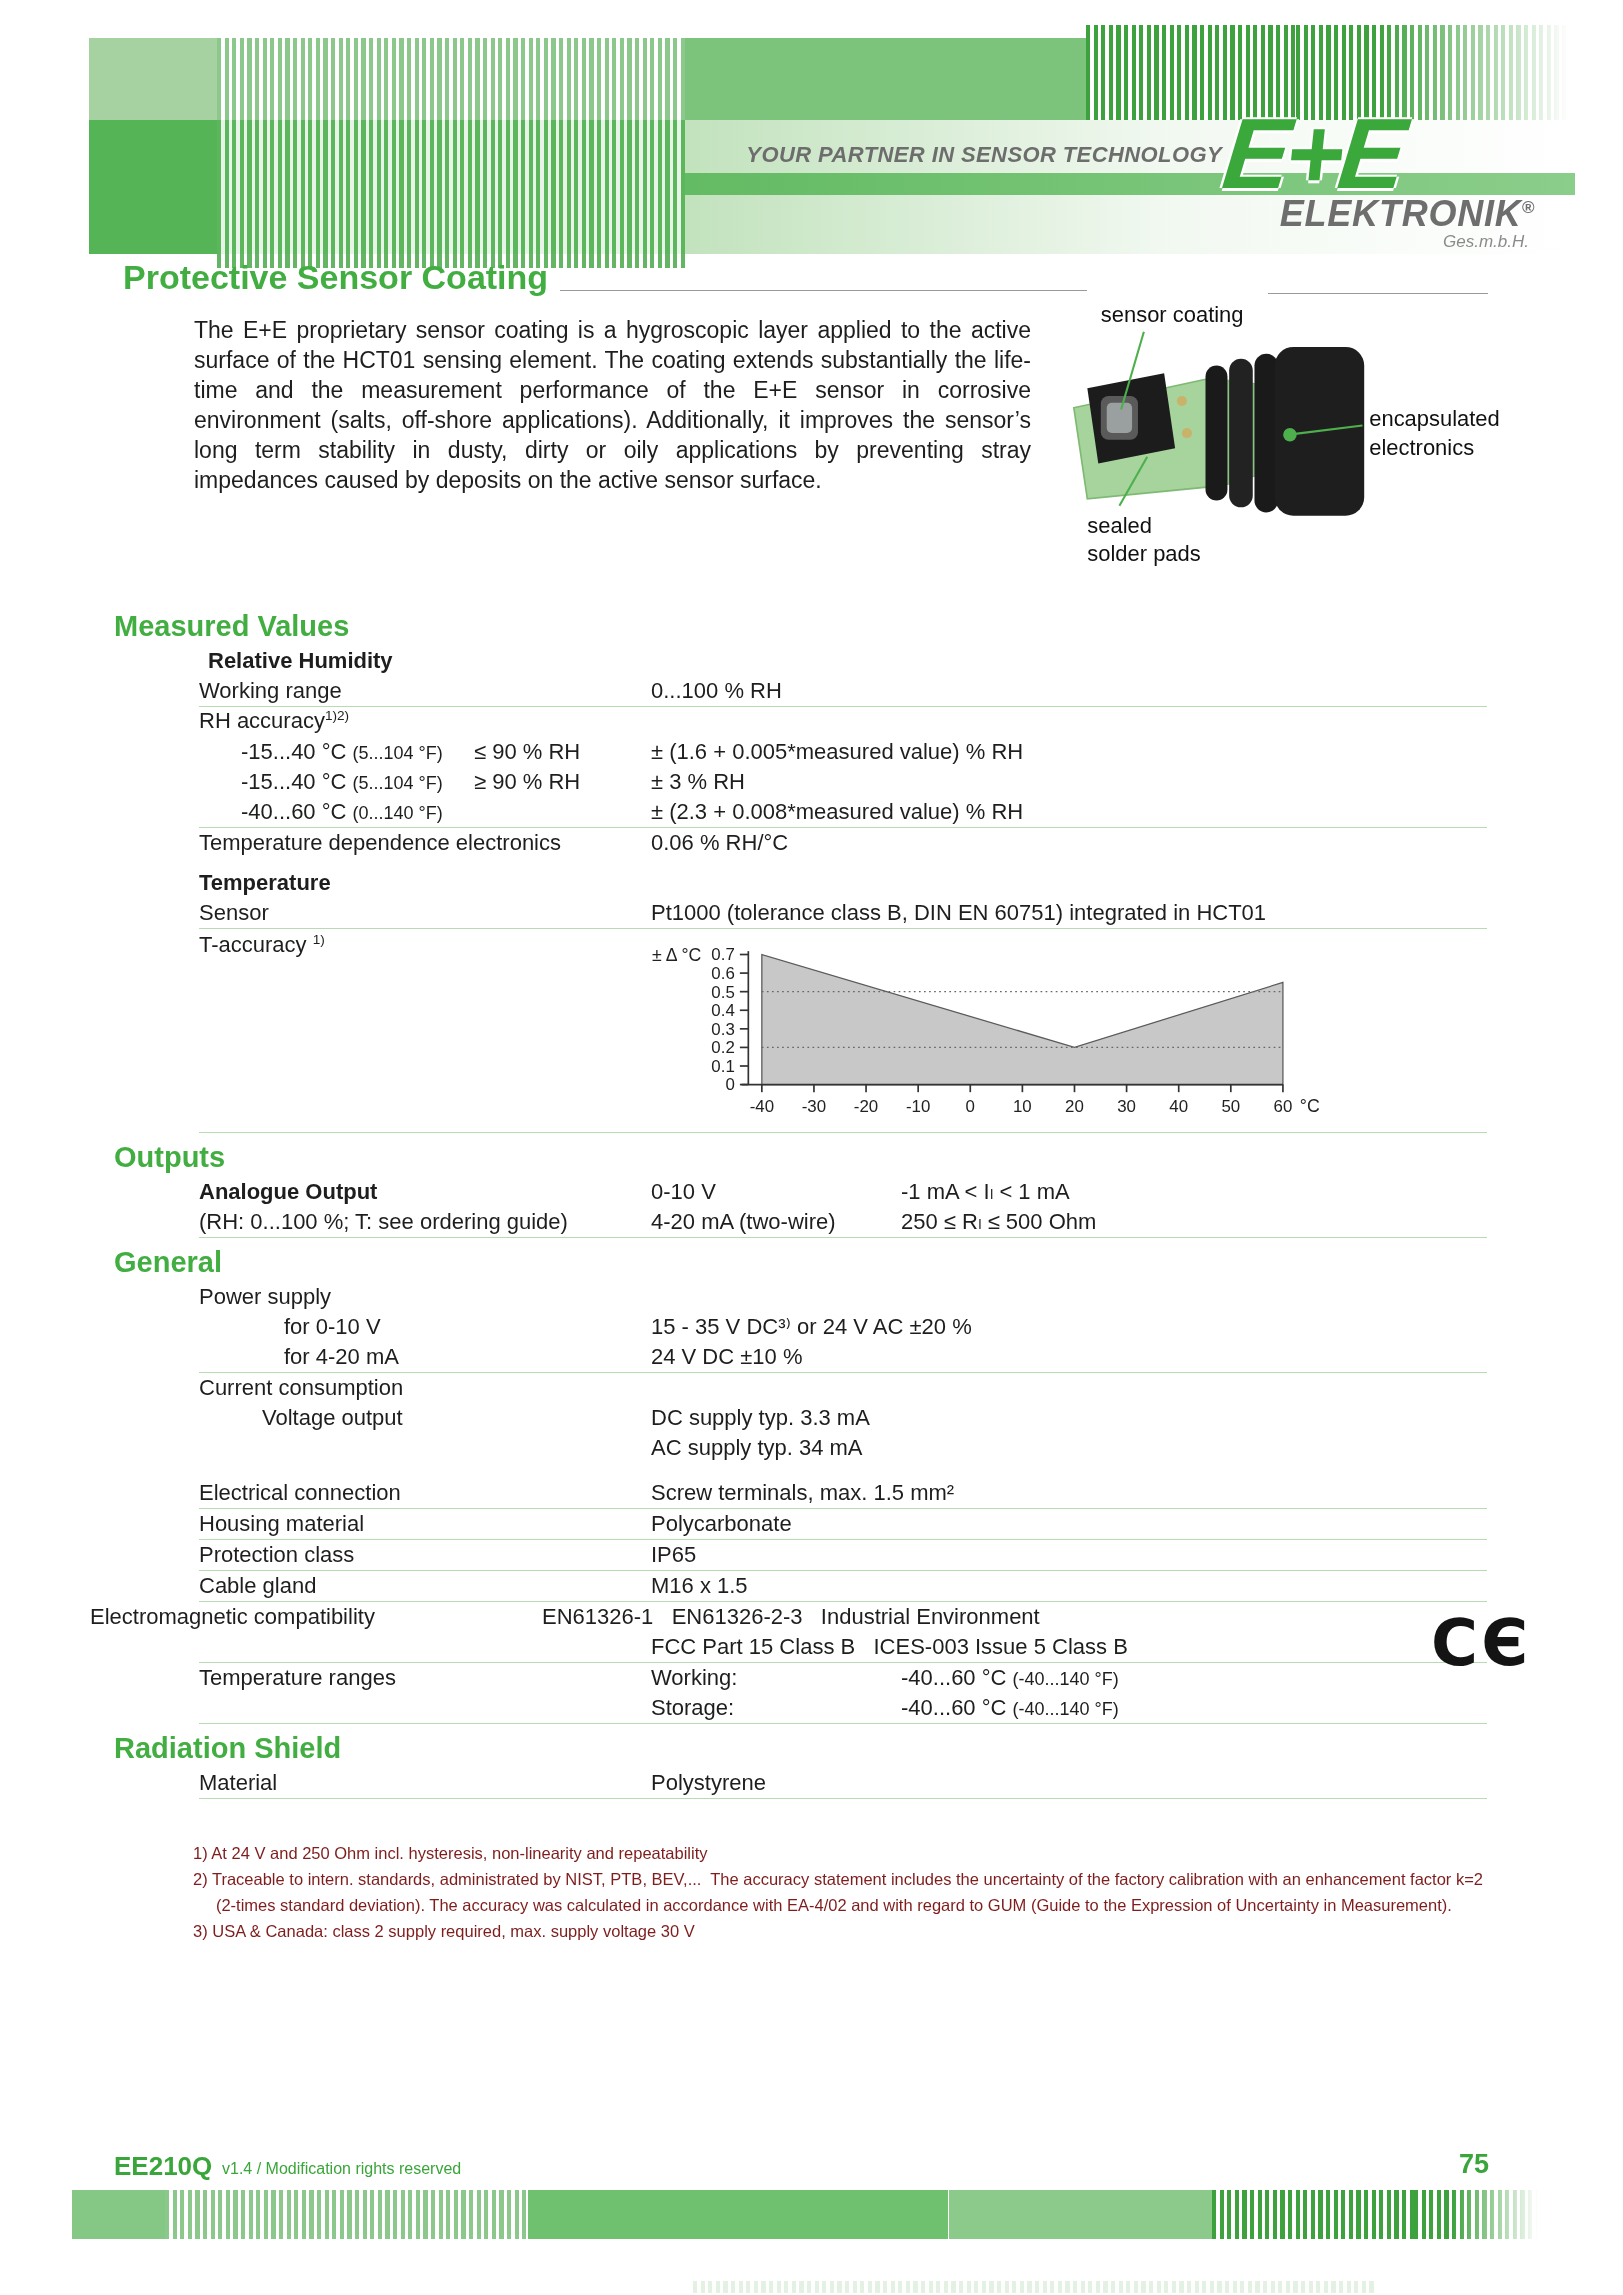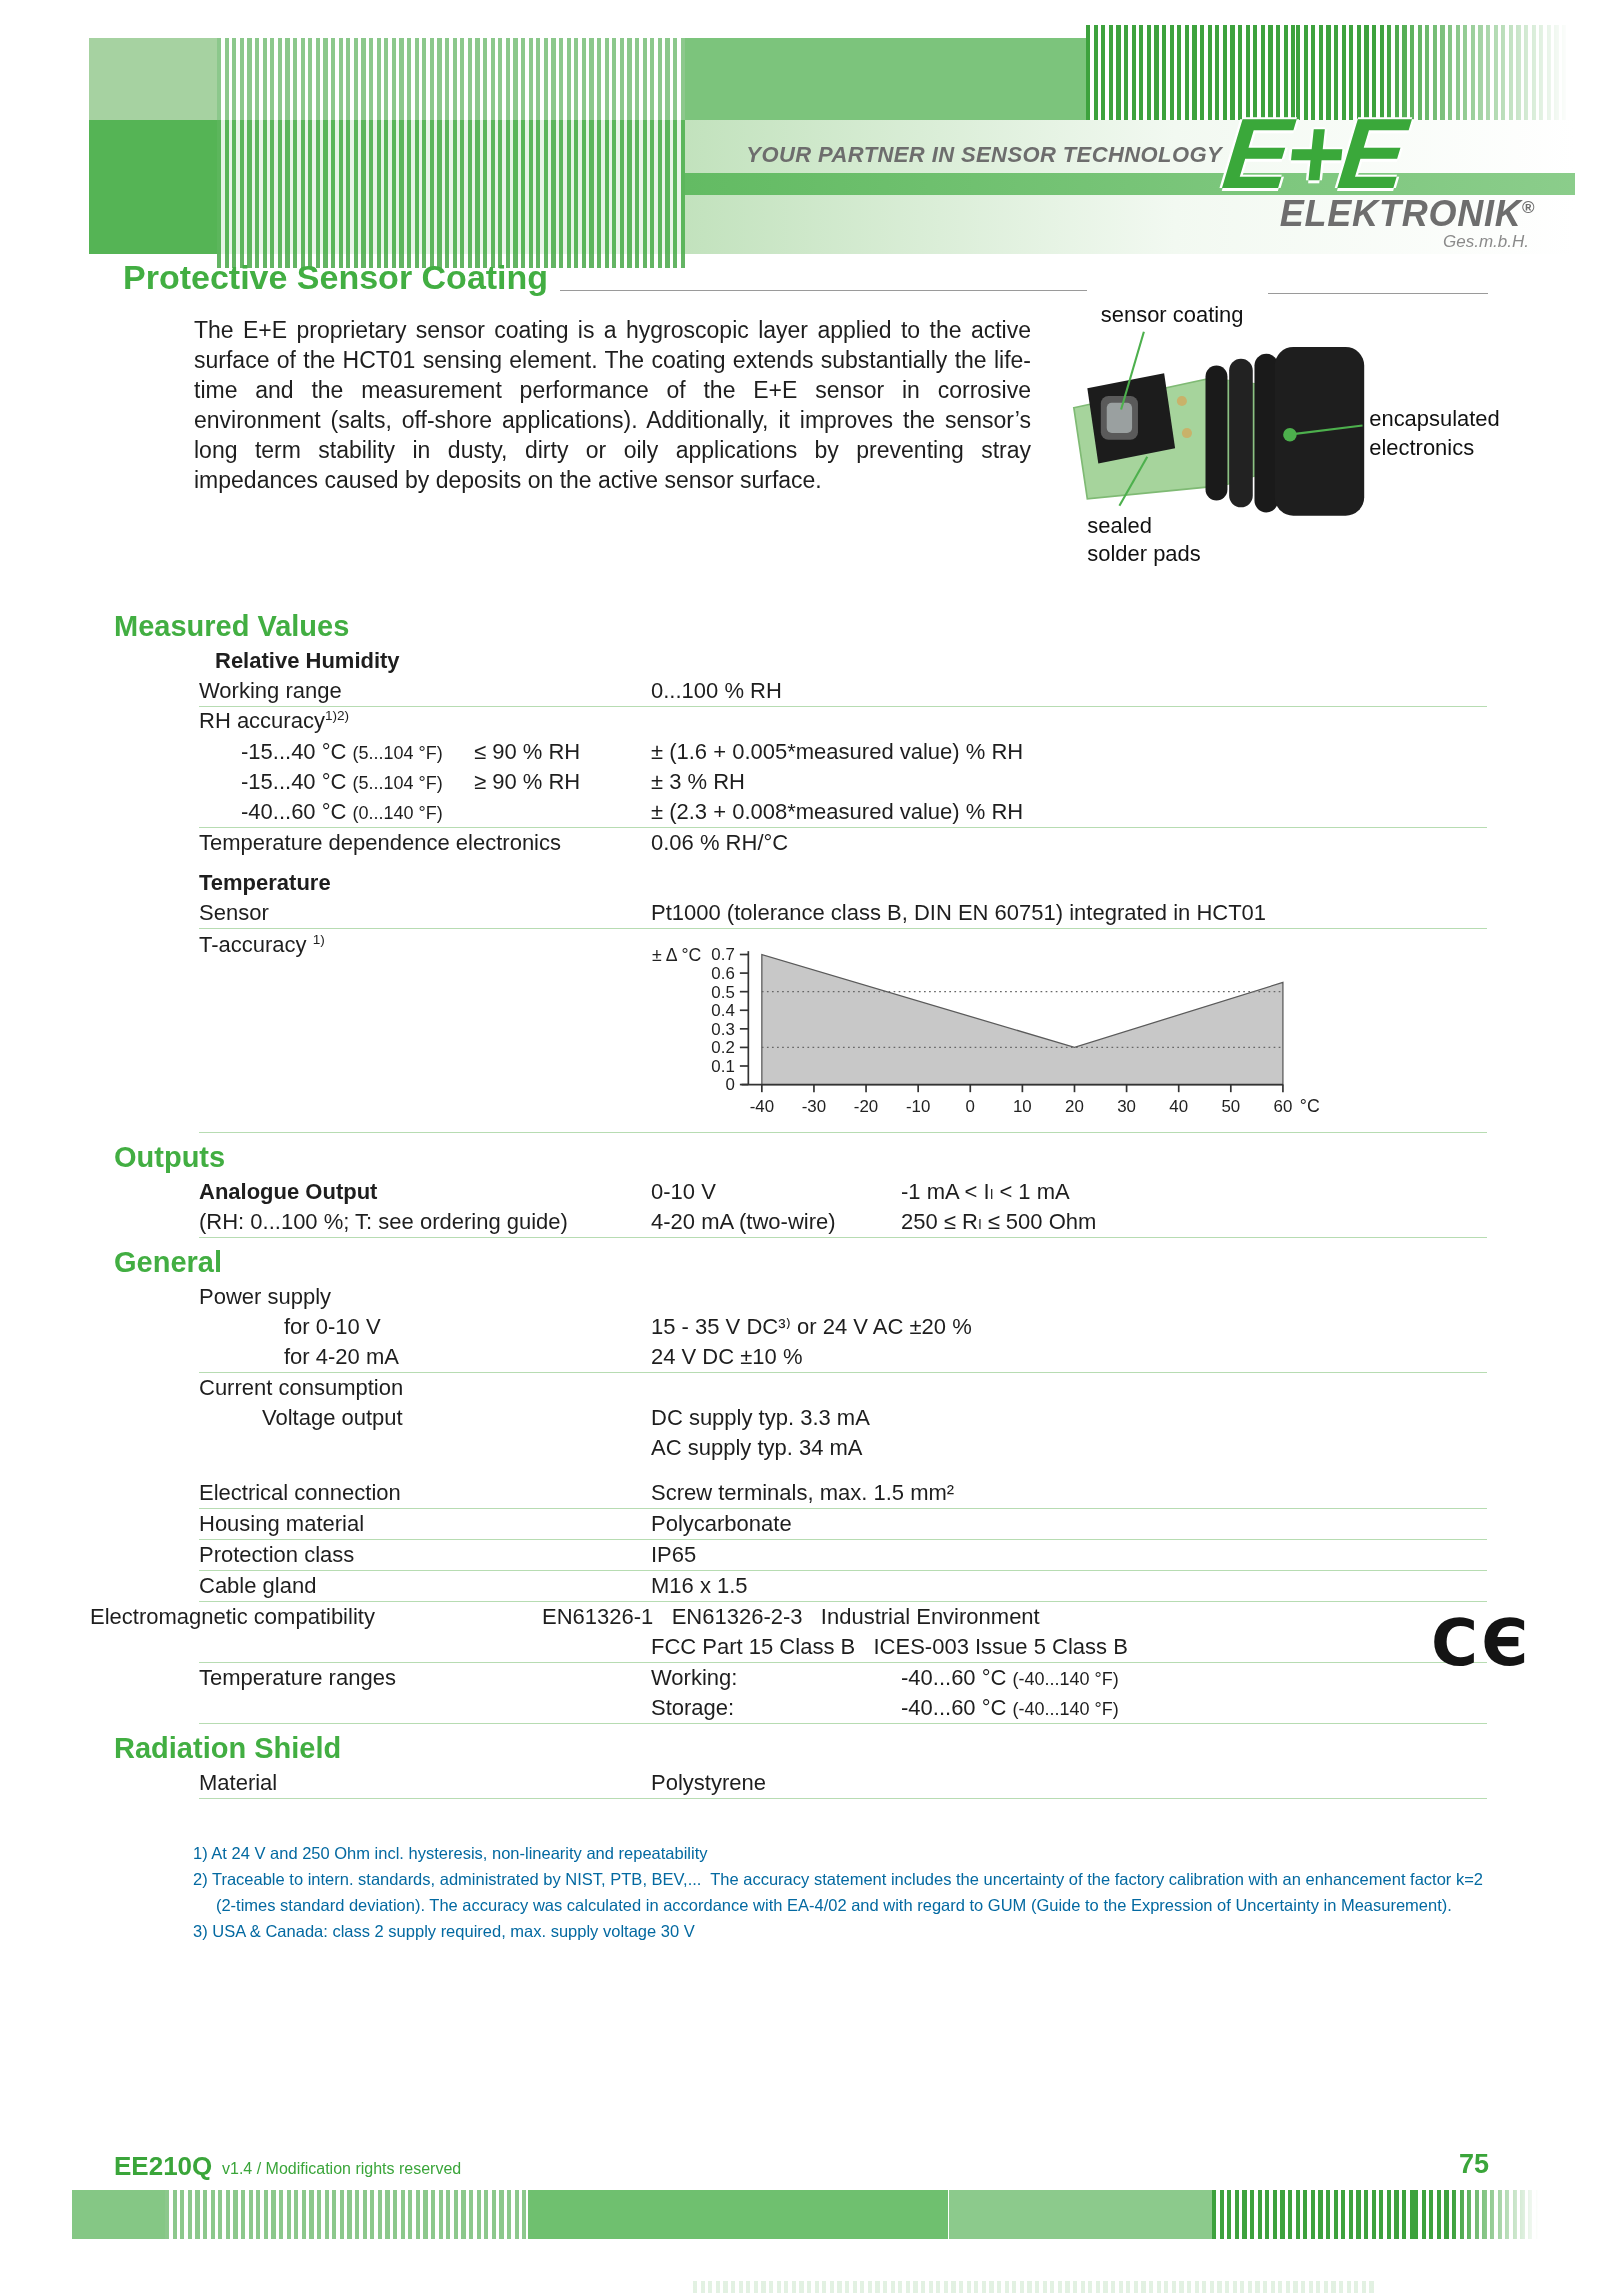--- a/index.html
+++ b/index.html
@@ -34,21 +34,21 @@
   .row .cell{position:absolute;bottom:2.5px;white-space:pre;}
   .row .bold{font-weight:bold;}
   .small{font-size:18px;}
   sup{font-size:0.62em;}
   .chart-row{position:relative;height:203px;}
   .chart-row.line{border-bottom:1.7px solid #b7dcb2;}
   .chart-row .cell{position:absolute;top:3.4px;white-space:pre;font-size:22px;}
   
   .photo-label{font-size:26px;fill:#111;}
   
-  .notes{font-size:16.5px;line-height:26px;color:#0369a1;white-space:pre;}
+  .notes{font-size:16.5px;line-height:26px;color:#7f1d1d;white-space:pre;}
   .footer-model{font-size:26px;font-weight:bold;color:#3aa53a;}
   .footer-ver{font-size:16px;color:#3aa53a;}
   .footer-page{font-size:27px;font-weight:bold;color:#3aa53a;}
   .ce{font-size:64px;font-weight:bold;color:#141414;letter-spacing:3.4px;font-family:"DejaVu Sans","Liberation Sans",sans-serif;}
 </style>
 </head>
 <body>
 
 <div class="page">
 
@@ -101,21 +101,21 @@
     <text class="photo-label" x="46" y="278">sealed</text>
     <text class="photo-label" x="46" y="312">solder pads</text>
   </svg>
 
 
   <div class="abs" id="spec-area" style="left:0;top:602px;width:1623px;">
       <div class="sec-head">
         <span class="h-sub">Measured Values</span>
       </div>
       <div class="row" style="margin-left: 199px; width: 1288px;">
-        <span class="cell bold" style="left: 16px;">Relative Humidity</span>
+        <span class="cell bold" style="left: 9px;">Relative Humidity</span>
       </div>
       <div class="row line" style="margin-left: 199px; width: 1288px;">
         <span class="cell" style="left: 0px;">Working range</span>
         <span class="cell" style="left: 452px;">0...100 % RH</span>
       </div>
       <div class="row" style="margin-left: 199px; width: 1288px;">
         <span class="cell" style="left: 0px;">RH accuracy<sup>1)2)</sup></span>
       </div>
       <div class="row" style="margin-left: 199px; width: 1288px;">
         <span class="cell" style="left: 42px;">-15...40 °C <span class="small">(5...104 °F)</span></span>

